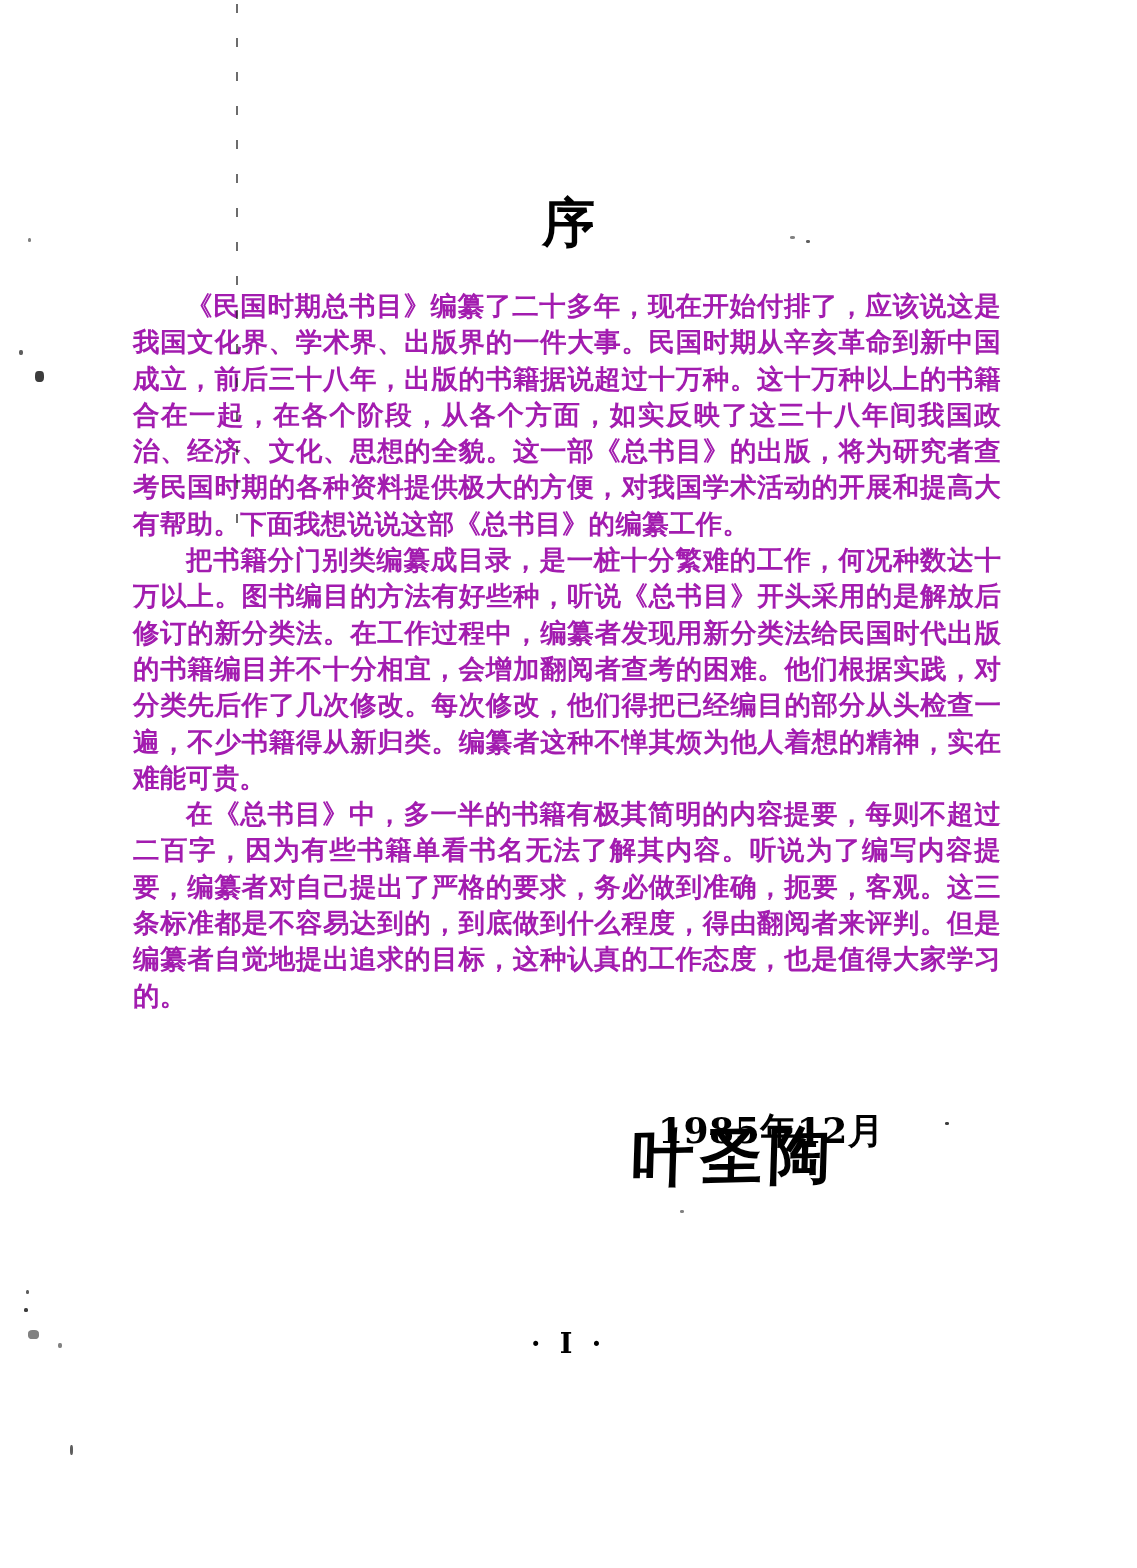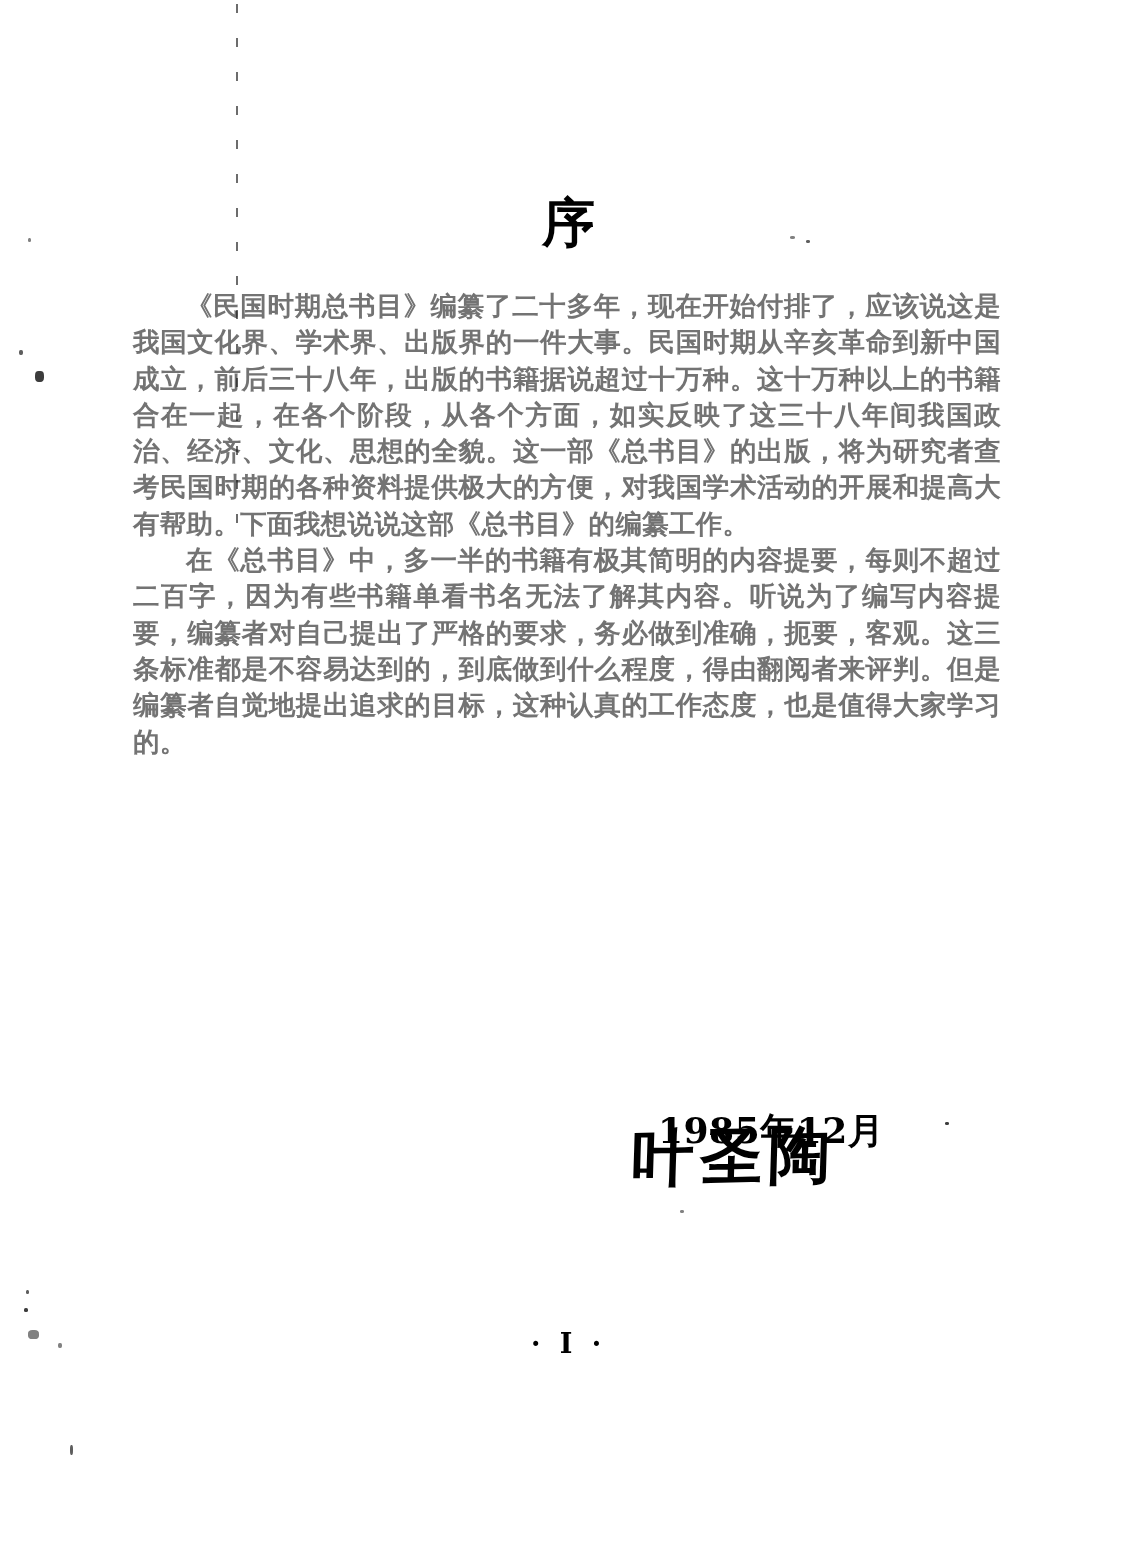--- a/index.html
+++ b/index.html
@@ -72,21 +72,21 @@
 
   .para {
     margin: 0 6px 0 0;
     font-size: 26.5px;
     line-height: 36.3px;
     font-weight: 700;
     font-family: "DejaVu Serif", "Liberation Serif", serif;
     text-align: justify;
     text-justify: inter-character;
     text-indent: 2em;
-    color: #737373;
+    color: #a21caf;
   }
 
   
   .para.p1 { letter-spacing: 0.30px; }
   .para.p2 { letter-spacing: 0.05px; }
   .para.p3 { letter-spacing: 0.55px; }
   .para.p4 { letter-spacing: 0.35px; font-family: Liberation Serif, serif; }
 
   
   .signature-block {
@@ -150,20 +150,21 @@
       <div class="speck" style="left: 790px; top: 236px; width: 5px; height: 3px; opacity: 0.55;"></div>
       <div class="speck" style="left: 806px; top: 240px; width: 4px; height: 3px; opacity: 0.7;"></div>
       <div class="speck" style="left: 945px; top: 1122px; width: 4px; height: 3px; opacity: 0.85;"></div>
       <div class="speck" style="left: 680px; top: 1210px; width: 4px; height: 3px; opacity: 0.55;"></div>
     </div>
 
   <div class="title">序</div>
 
   <div class="body-text">
     <p class="para p1">《民国时期总书目》编纂了二十多年，现在开始付排了，应该说这是我国文化界、学术界、出版界的一件大事。民国时期从辛亥革命到新中国成立，前后三十八年，出版的书籍据说超过十万种。这十万种以上的书籍合在一起，在各个阶段，从各个方面，如实反映了这三十八年间我国政治、经济、文化、思想的全貌。这一部《总书目》的出版，将为研究者查考民国时期的各种资料提供极大的方便，对我国学术活动的开展和提高大有帮助。下面我想说说这部《总书目》的编纂工作。</p>
+    <p class="para p2">把书籍分门别类编纂成目录，是一桩十分繁难的工作，何况种数达十万以上。图书编目的方法有好些种，听说《总书目》开头采用的是解放后修订的新分类法。在工作过程中，编纂者发现用新分类法给民国时代出版的书籍编目并不十分相宜，会增加翻阅者查考的困难。他们根据实践，对分类先后作了几次修改。每次修改，他们得把已经编目的部分从头检查一遍，不少书籍得从新归类。编纂者这种不惮其烦为他人着想的精神，实在难能可贵。</p>
     <p class="para p4">在《总书目》中，多一半的书籍有极其简明的内容提要，每则不超过二百字，因为有些书籍单看书名无法了解其内容。听说为了编写内容提要，编纂者对自己提出了严格的要求，务必做到准确，扼要，客观。这三条标准都是不容易达到的，到底做到什么程度，得由翻阅者来评判。但是编纂者自觉地提出追求的目标，这种认真的工作态度，也是值得大家学习的。</p>
   </div>
 
   <div class="signature-block">
     <div class="signature-name">叶圣陶</div>
   </div>
   <div class="signature-date">1985年12月</div>
 
   <div class="folio">· I ·</div>
 

